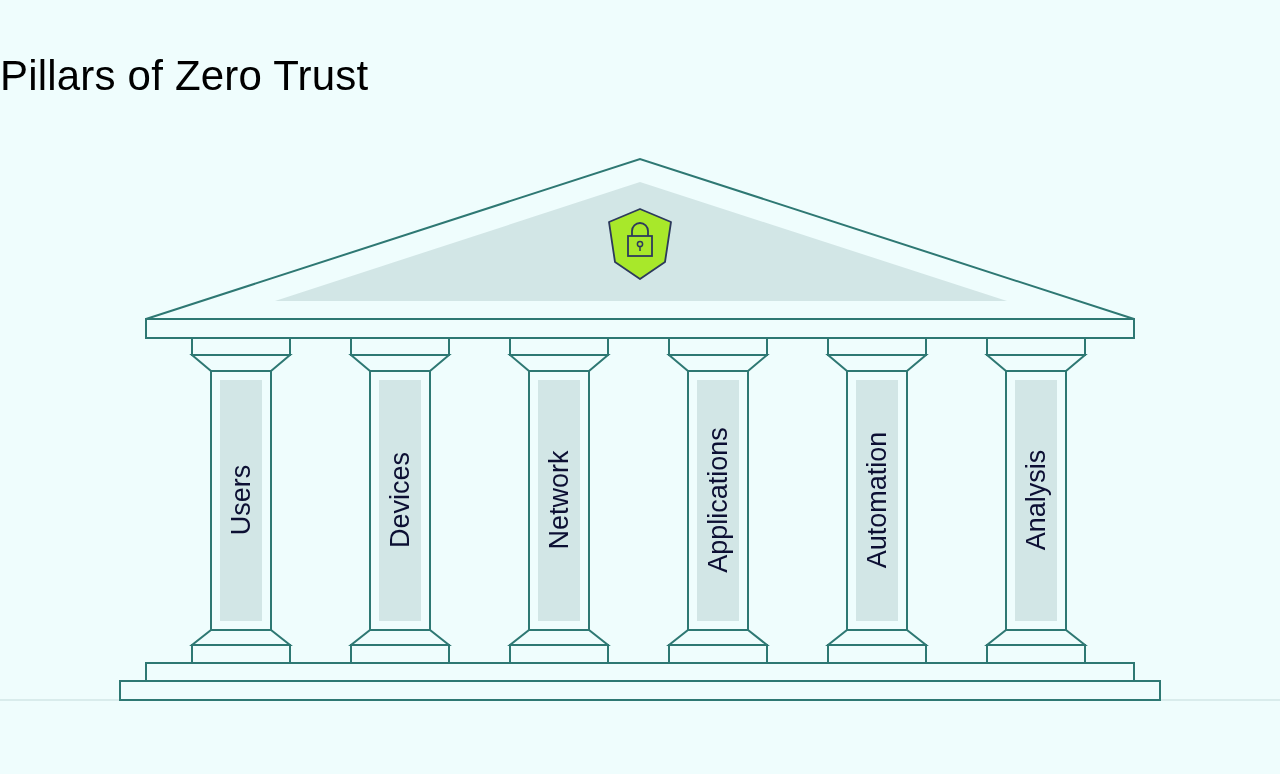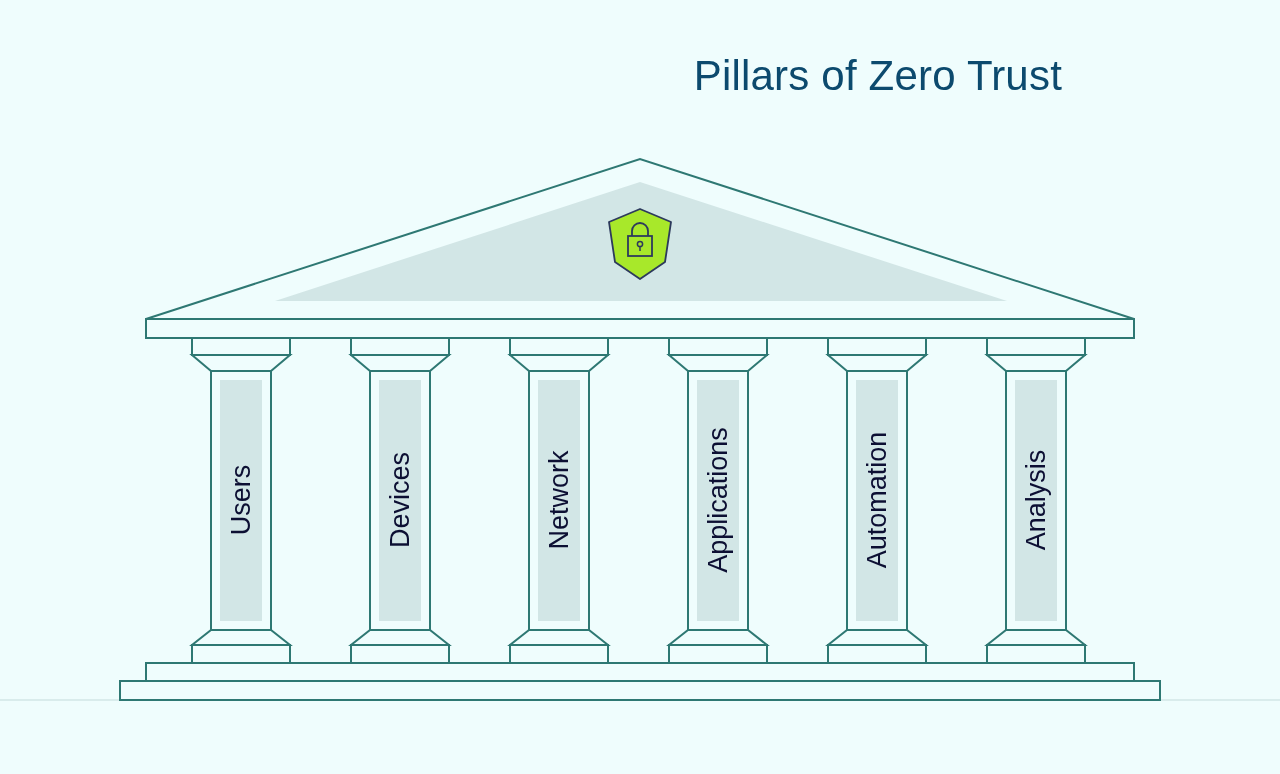--- a/index.html
+++ b/index.html
@@ -4,22 +4,22 @@
   <style>
     html, body { margin: 0; padding: 0; }
     body {
       width: 1280px; height: 774px; overflow: hidden;
       background: #effdfd;
       font-family: "Liberation Sans", "DejaVu Sans", sans-serif;
     }
     .canvas { position: relative; width: 1280px; height: 774px; }
     .title {
       position: absolute; left: 0; top: 52px; width: 1062px;
-      text-align: right; font-size: 42px; font-weight: 500;
-      color: #0c4a6e; letter-spacing: 0.2px; margin: 0;
+      text-align: left; font-size: 42px; font-weight: 500;
+      color: #000000; letter-spacing: 0.2px; margin: 0;
     }
     svg.temple { position: absolute; left: 0; top: 0; }
     .pillar-label {
       font-family: "Liberation Sans", "DejaVu Sans", sans-serif;
       font-size: 27px; fill: #0c0f33; font-weight: 500;
     }
   </style>
 </head>
 <body>
 

